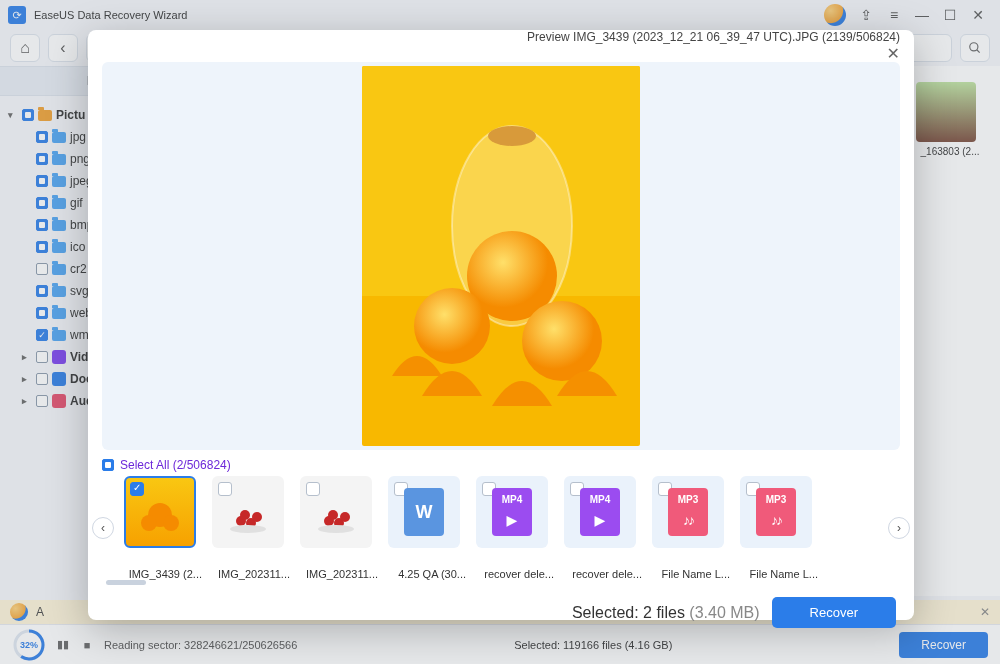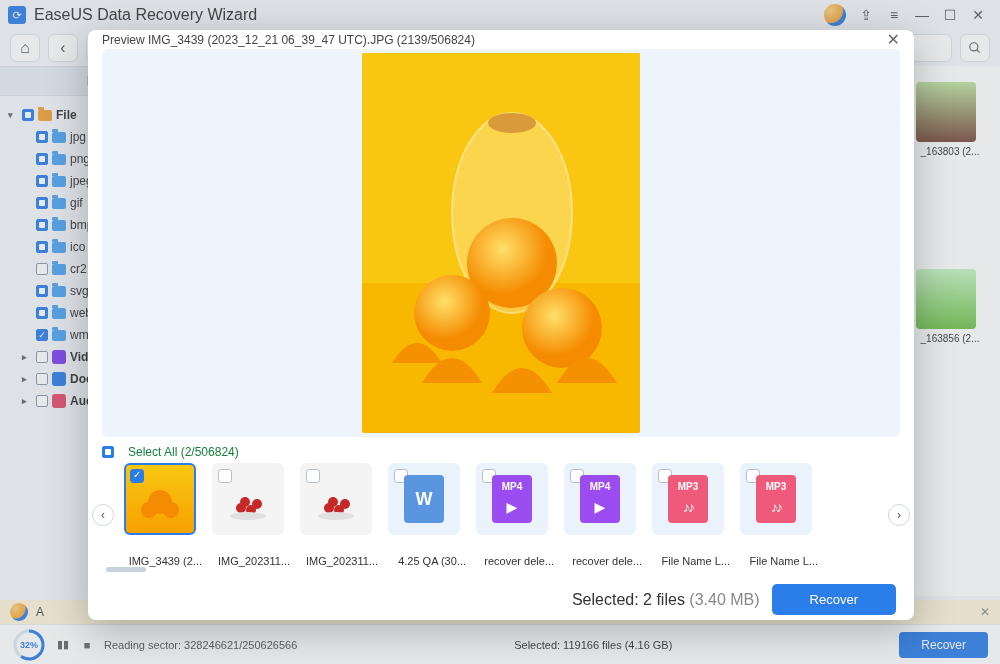--- a/index.html
+++ b/index.html
@@ -1,21 +1,21 @@
 <!DOCTYPE html>
 <html><head>
 <meta charset="utf-8">
 <style>
 * { box-sizing: border-box; margin: 0; padding: 0; font-family: 'Segoe UI', Arial, sans-serif; }
 body { width: 1000px; height: 664px; overflow: hidden; background: #f5f7fa; position: relative; }
 
 
 .titlebar { height: 30px; background: #f5f7fa; display: flex; align-items: center; padding: 0 8px; }
 .titlebar .logo { width: 18px; height: 18px; background: #2b7de9; border-radius: 3px; display: flex; align-items: center; justify-content: center; color: #fff; font-size: 11px; }
-.titlebar .title { margin-left: 8px; font-size: 16px; color: #333; }
+.titlebar .title { margin-left: 8px; font-size: 11px; color: #333; }
 .titlebar .spacer { flex: 1; }
 .titlebar .tb-icon { width: 28px; height: 28px; display: flex; align-items: center; justify-content: center; color: #555; font-size: 14px; cursor: pointer; }
 .titlebar .avatar { width: 22px; height: 22px; border-radius: 50%; background: radial-gradient(circle at 30% 30%, #ffd27a, #f7a93b 55%, #2b7de9 60%); margin-right: 6px; }
 
 
 .toolbar { height: 36px; display: flex; align-items: center; padding: 0 10px; gap: 8px; }
 .tb-btn { width: 30px; height: 28px; border: 1px solid #dce3ec; border-radius: 6px; background: #fff; display: flex; align-items: center; justify-content: center; color: #555; }
 .breadcrumb-bar { flex: 1; height: 28px; border: 1px solid #dce3ec; border-radius: 6px; background: #fff; }
 .search-btn { width: 30px; height: 28px; border: 1px solid #dce3ec; border-radius: 6px; background: #fff; display: flex; align-items: center; justify-content: center; }
 
@@ -57,26 +57,26 @@
 .progress-ring { width: 34px; height: 34px; position: relative; }
 .progress-ring svg { transform: rotate(-90deg); }
 .progress-ring .pct { position: absolute; inset: 0; display: flex; align-items: center; justify-content: center; font-size: 9px; color: #2b7de9; font-weight: 600; }
 .footer .pause, .footer .stop { width: 14px; height: 14px; color: #666; display: inline-flex; align-items: center; justify-content: center; }
 .footer .recover-btn-bg { margin-left: auto; background: #2b7de9; color: #fff; padding: 6px 22px; border-radius: 4px; font-size: 12px; }
 .footer .selected-bg { margin-left: auto; margin-right: 10px; color: #333; }
 
 
 .modal-backdrop { position: absolute; inset: 0; background: rgba(128,138,150,0.2); }
 .modal { position: absolute; top: 30px; left: 88px; width: 826px; height: 590px; background: #fff; border-radius: 8px; box-shadow: 0 10px 40px rgba(0,0,0,0.25); display: flex; flex-direction: column; }
-.modal-header { height: 32px; display: flex; align-items: center; padding: 0 14px; font-size: 12px; color: #444; }
+.modal-header { height: 32px; display: flex; align-items: flex-end; padding: 0 14px; font-size: 12px; color: #444; flex-direction: column; }
 .modal-header .close-x { margin-left: auto; font-size: 16px; color: #666; cursor: pointer; }
 .preview-area { flex: 0 0 388px; margin: 0 14px; background: #eef4fb; border-radius: 6px; display: flex; align-items: center; justify-content: center; overflow: hidden; }
 .preview-img { width: 278px; height: 380px; border-radius: 2px; }
 
-.select-all-row { padding: 8px 14px 4px; display: flex; align-items: center; gap: 14px; font-size: 12px; color: #15803d; }
+.select-all-row { padding: 8px 14px 4px; display: flex; align-items: center; gap: 6px; font-size: 12px; color: #6d28d9; }
 .select-all-row .cb { width: 12px; height: 12px; border: 1px solid #8a99ab; border-radius: 2px; background: #2b7de9; border-color: #2b7de9; display: flex; align-items: center; justify-content: center; }
 .select-all-row .cb::after { content: ''; width: 6px; height: 6px; background: #fff; border-radius: 1px; }
 
 .carousel { height: 104px; display: flex; align-items: center; padding: 0 4px; gap: 6px; }
 .car-nav { width: 22px; height: 22px; border: 1px solid #d0d7e2; border-radius: 50%; background: #fff; display: flex; align-items: center; justify-content: center; color: #555; font-size: 12px; flex-shrink: 0; cursor: pointer; }
 .car-items { flex: 1; display: flex; gap: 10px; overflow: hidden; padding: 0 4px; }
 .car-item { width: 78px; flex-shrink: 0; }
 .car-thumb { width: 72px; height: 72px; border-radius: 6px; border: 2px solid transparent; position: relative; background: #eaf2fb; display: flex; align-items: center; justify-content: center; }
 .car-item.selected .car-thumb { border-color: #2b7de9; }
 .car-thumb .cb { position: absolute; top: 4px; left: 4px; width: 14px; height: 14px; border: 1px solid #b5bfcc; border-radius: 3px; background: #fff; }
@@ -136,21 +136,21 @@
 </div>
 
 <div class="content">
   <div class="sidebar">
     <div class="path-header">Path</div>
     <div class="tree">
       <div class="tree-item group">
         <span class="caret">▾</span>
         <span class="cb indet"></span>
         <span class="folder-icon orange"></span>
-        <span>File</span>
+        <span>Pictu</span>
       </div>
       <div id="types-container">
           <div class="tree-item indent-2">
             <span class="cb indet"></span>
             <span class="folder-icon"></span>
             <span>jpg</span>
           </div>
           <div class="tree-item indent-2">
             <span class="cb indet"></span>
             <span class="folder-icon"></span>
@@ -219,24 +219,20 @@
         </div>
     </div>
   </div>
   <div class="grid-area">
     <div style="text-align:right;">
       <div class="thumb">
         <div class="thumb-img stairs-bg"></div>
         <div class="thumb-label">_163803 (2...</div>
       </div>
       <div style="height:100px"></div>
-      <div class="thumb">
-        <div class="thumb-img green-bg"></div>
-        <div class="thumb-label">_163856 (2...</div>
-      </div>
     </div>
   </div>
 </div>
 
 <div class="bottombar">
   <div class="avatar2"></div>
   <span>A</span>
   <span class="close-strip">✕</span>
 </div>
 

